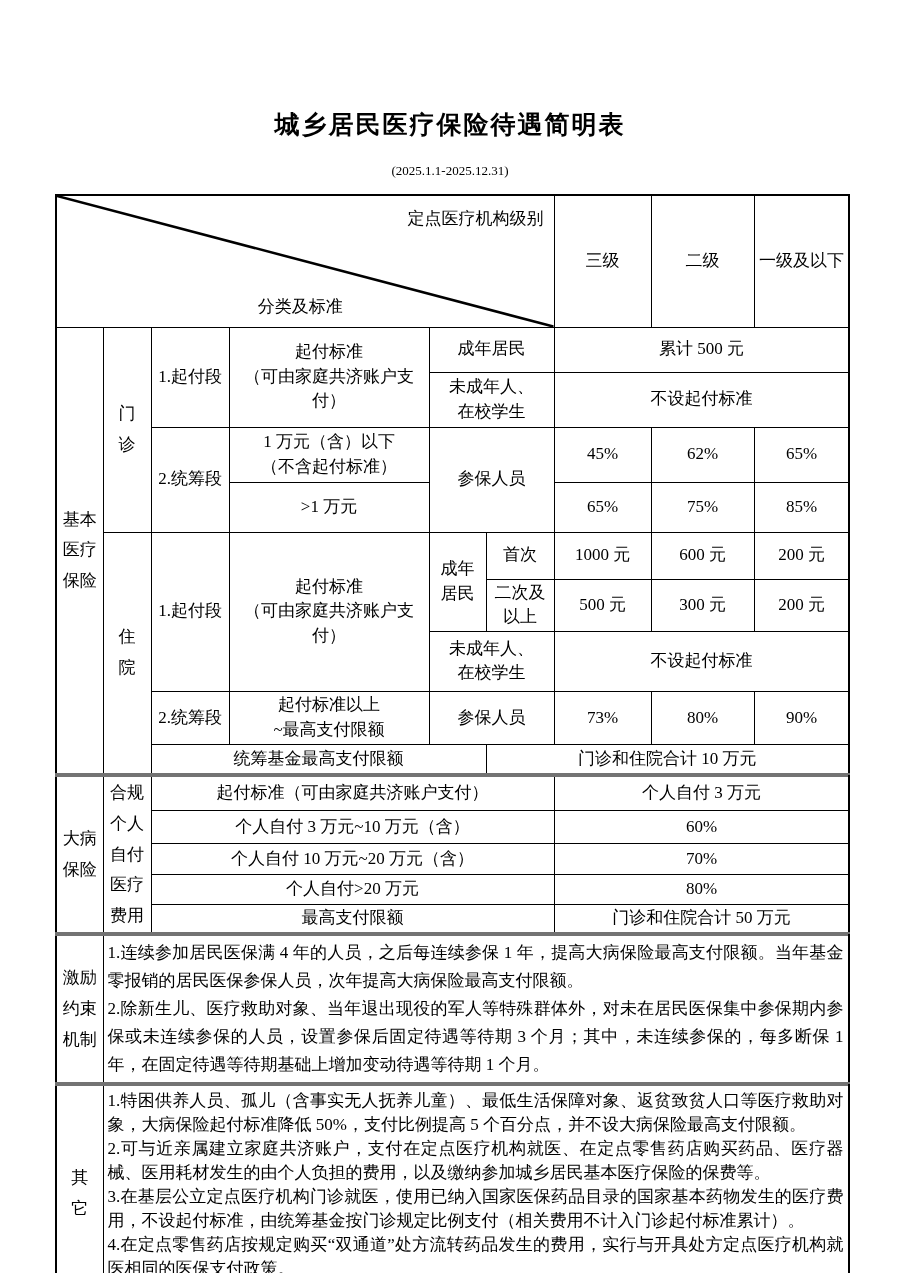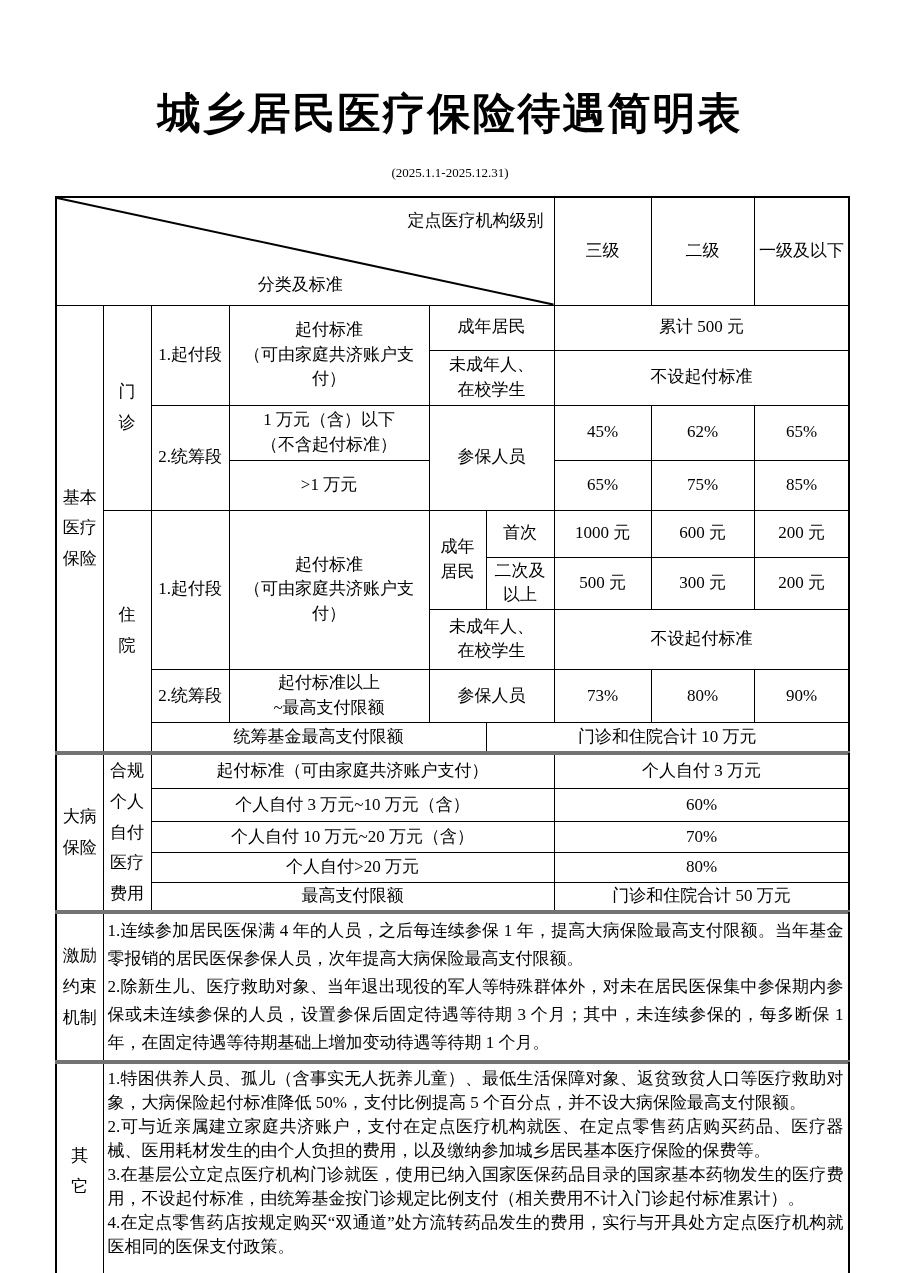--- a/index.html
+++ b/index.html
@@ -2,22 +2,22 @@
 <html><head>
 <meta charset="utf-8">
 <style>
   html,body { margin:0; padding:0; }
   body {
     width:900px; height:1273px;
     background:#ffffff; color:#000;
     font-family:"Liberation Serif","DejaVu Serif",serif;
   }
   .title {
-    text-align:center; font-size:43px; font-weight:700;
-    letter-spacing:2px; padding-top:85px;
+    text-align:center; font-size:25px; font-weight:700;
+    letter-spacing:2px; padding-top:108px;
   }
   .subtitle {
     text-align:center; font-size:13px; margin-top:22px;
   }
   .tablewrap { margin:15px 52px 0 55px; }
   table.benefits {
     border-collapse:collapse; table-layout:fixed;
     width:793px; border:2px solid #000;
   }
   td {
@@ -41,21 +41,21 @@
   tr.r8  { height:53px; }
   tr.r9  { height:31px; }
   tr.c1  { height:34px; }
   tr.c2  { height:32px; }
   tr.c3  { height:30px; }
   tr.c4  { height:29px;margin-left:13px; }
   tr.c5  { height:26px; }
   tr.r15 { height:143px; }
   tr.r16 { height:218px; }
   
-  td.diag { position:relative; padding:4px; }
+  td.diag { position:relative; padding:16px; }
   td.diag svg { position:absolute; left:0; top:0; width:100%; height:100%; display:block; }
   .diag-top { position:absolute; top:11px; right:10px; font-size:17px; }
   .diag-bottom { position:absolute; bottom:7px; left:49%; transform:translateX(-50%); white-space:nowrap; font-size:17px; }
   
   td.text-cell {
     text-align:justify; white-space:normal;
     vertical-align:top; padding:3px 5px 3px 4px;
   }
   td.text-cell p { margin:0; }
   td.lh28 p { line-height:28px; }

